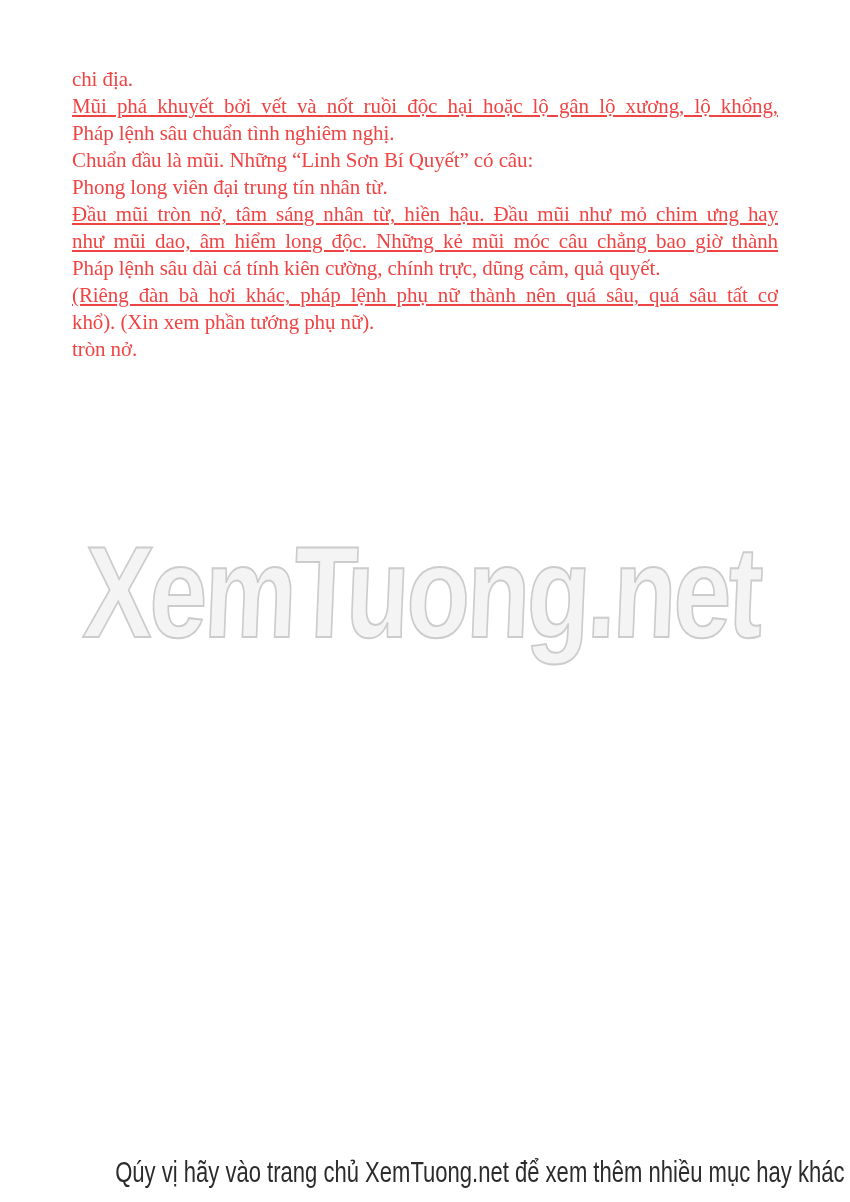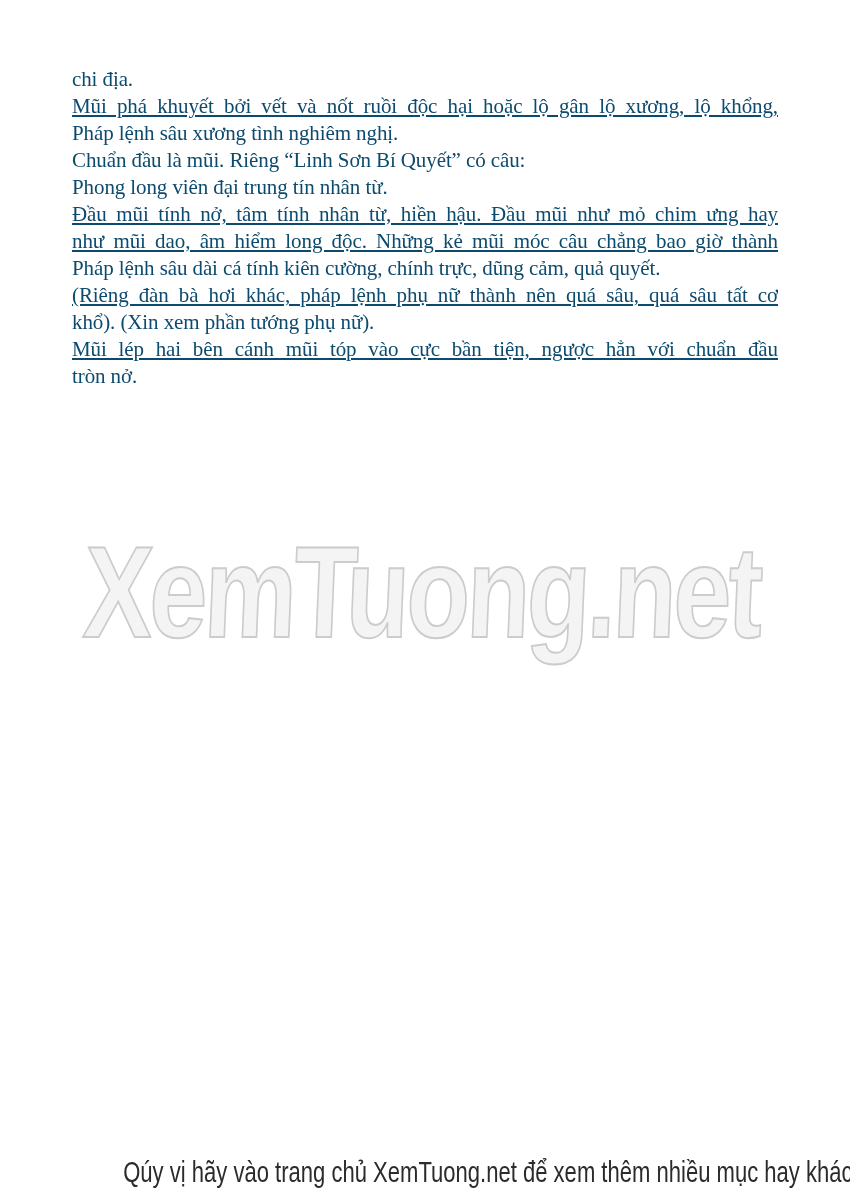--- a/index.html
+++ b/index.html
@@ -19,21 +19,21 @@
     inset: 0;
     background: #ffffff;
   }
   .body-text {
     position: absolute;
     top: 66px;
     left: 72px;
     width: 706px;
     font-size: 21px;
     line-height: 27px;
-    color: #0c4a6e;
+    color: #ef4444;
     letter-spacing: -0.1px;
   }
   .line {
     height: 27px;
     overflow: hidden;
     white-space: nowrap;
   }
   .line.j {
     white-space: normal;
     text-align: justify;
@@ -58,21 +58,21 @@
     color: #f4f4f4;
     -webkit-text-stroke: 2px #cccccc;
     text-shadow: 0 0 1px #d4d4d4;
     transform: scaleX(0.80) skewX(-3deg);
     transform-origin: center top;
     white-space: nowrap;
   }
   .footer {
     position: absolute;
     top: 1155px;
-    left: 8px;
+    left: 0;
     right: 0;
     text-align: right;
   }
   .footer-inner {
     display: inline-block;
     font-family: "Liberation Sans", "DejaVu Sans", sans-serif;
     font-size: 29px;
     line-height: 34px;
     color: #2b2b2b;
     transform: scaleX(0.76);
@@ -81,29 +81,28 @@
   }
 </style>
 </head>
 <body>
 
 <div class="page">
 
   <div class="body-text">
     <div class="line">chi địa.</div>
     <div class="line j">Mũi phá khuyết bởi vết và nốt ruồi độc hại hoặc lộ gân lộ xương, lộ khổng,</div>
-    <div class="line">Pháp lệnh sâu xương tình nghiêm nghị.</div>
-    <div class="line">Chuẩn đầu là mũi. Riêng “Linh Sơn Bí Quyết” có câu:</div>
+    <div class="line">Pháp lệnh sâu chuẩn tình nghiêm nghị.</div>
+    <div class="line">Chuẩn đầu là mũi. Những “Linh Sơn Bí Quyết” có câu:</div>
     <div class="line">Phong long viên đại trung tín nhân từ.</div>
-    <div class="line j">Đầu mũi tính nở, tâm tính nhân từ, hiền hậu. Đầu mũi như mỏ chim ưng hay</div>
+    <div class="line j">Đầu mũi tròn nở, tâm sáng nhân từ, hiền hậu. Đầu mũi như mỏ chim ưng hay</div>
     <div class="line j">như mũi dao, âm hiểm long độc. Những kẻ mũi móc câu chẳng bao giờ thành</div>
     <div class="line">Pháp lệnh sâu dài cá tính kiên cường, chính trực, dũng cảm, quả quyết.</div>
     <div class="line j">(Riêng đàn bà hơi khác, pháp lệnh phụ nữ thành nên quá sâu, quá sâu tất cơ</div>
     <div class="line">khổ). (Xin xem phần tướng phụ nữ).</div>
-    <div class="line j">Mũi lép hai bên cánh mũi tóp vào cực bần tiện, ngược hẳn với chuẩn đầu</div>
     <div class="line">tròn nở.</div>
   </div>
 
   <div class="watermark-row">
     <div class="watermark">XemTuong.net</div>
   </div>
 
   <div class="footer">
     <div class="footer-inner"><span>Qúy vị hãy vào trang chủ </span><span>XemTuong.net</span><span> để xem thêm nhiều mục hay khác</span></div>
   </div>

